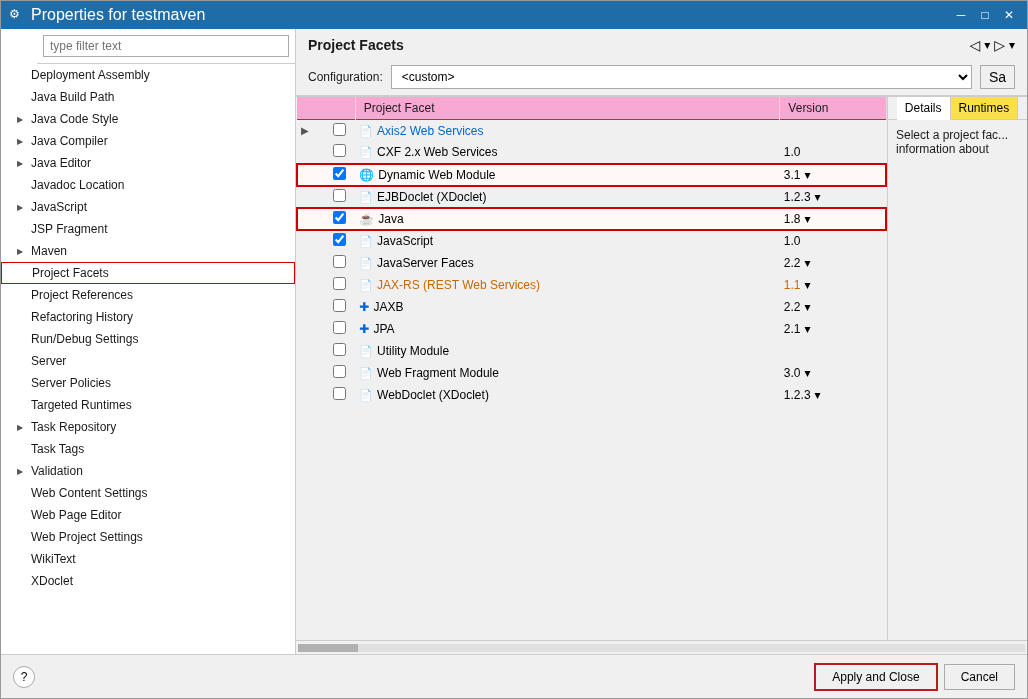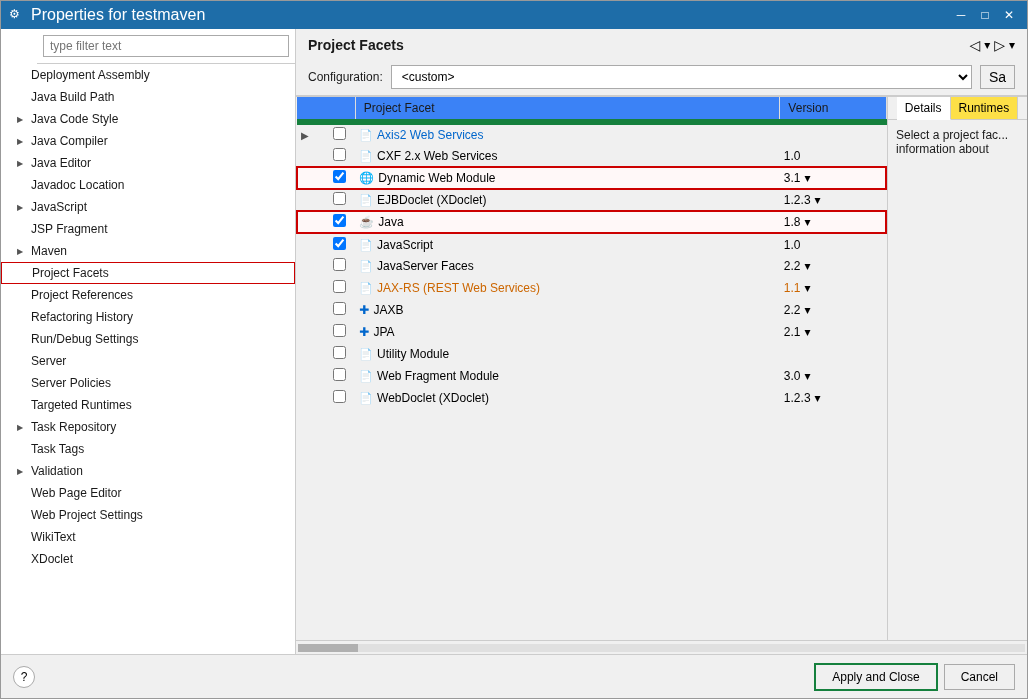--- a/index.html
+++ b/index.html
@@ -175,22 +175,22 @@
       overflow: hidden;
       border-top: 1px solid #ccc;
     }
 
     .facets-table {
       width: 100%;
       border-collapse: collapse;
     }
 
     .facets-table thead tr {
-      background: #3b82f6;
-      border-bottom: 6px solid #15803d;
+      background: #f9a8d4;
+      border-bottom: 1px solid #15803d;
     }
 
     .facets-table th {
       text-align: left;
       padding: 4px 8px;
       font-weight: normal;
       font-size: 12px;
       color: #1a1a1a;
       border-right: 1px solid #ddd;
     }
@@ -305,21 +305,21 @@
     }
 
     .action-buttons {
       display: flex;
       gap: 6px;
       align-items: center;
     }
 
     .apply-close-btn {
       padding: 5px 16px;
-      border: 2px solid #15803d;
+      border: 2px solid #b91c1c;
       background: #f0f0f0;
       font-size: 12px;
       cursor: pointer;
       margin-left: 12px;
     }
 
     .cancel-btn {
       padding: 5px 16px;
       border: 1px solid #aaa;
       background: #f0f0f0;
@@ -454,20 +454,24 @@
               <span class="arrow">▶</span>
               <span>Task Repository</span>
             </div>
             <div class="tree-item">
               <span style="width: 10px; display: inline-block;"></span>
               <span>Task Tags</span>
             </div>
             <div class="tree-item">
               <span class="arrow">▶</span>
               <span>Validation</span>
+            </div>
+            <div class="tree-item">
+              <span style="width: 10px; display: inline-block;"></span>
+              <span>Web Content Settings</span>
             </div>
             <div class="tree-item">
               <span style="width: 10px; display: inline-block;"></span>
               <span>Web Page Editor</span>
             </div>
             <div class="tree-item">
               <span style="width: 10px; display: inline-block;"></span>
               <span>Web Project Settings</span>
             </div>
             <div class="tree-item">

